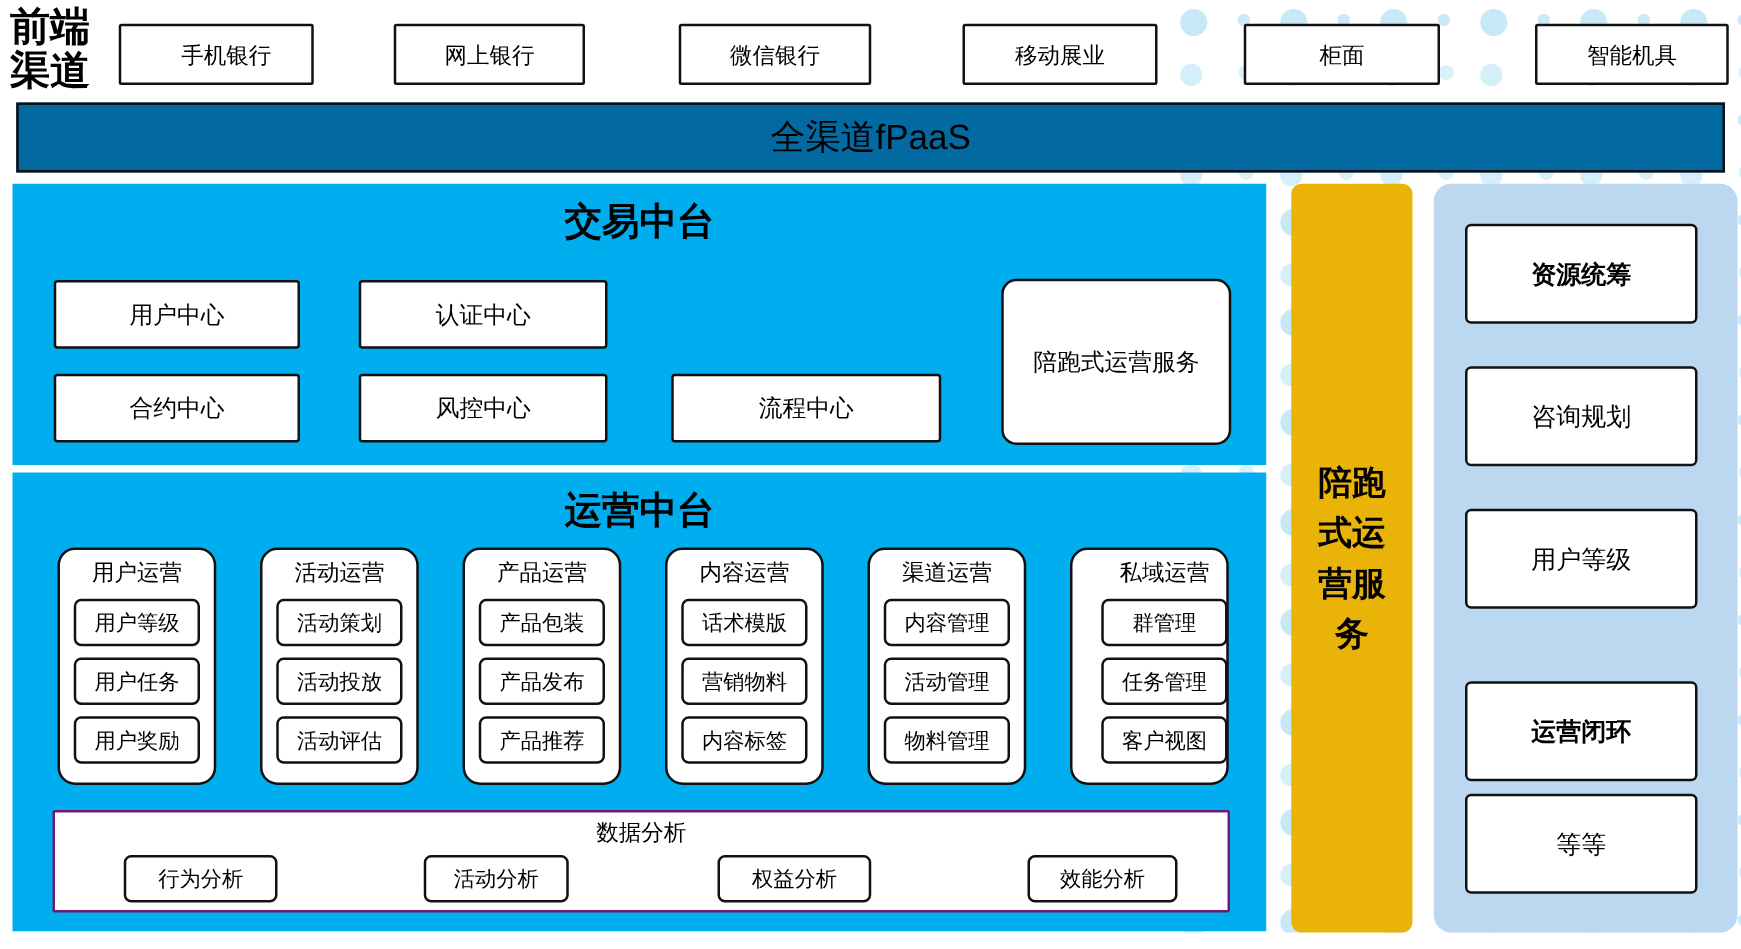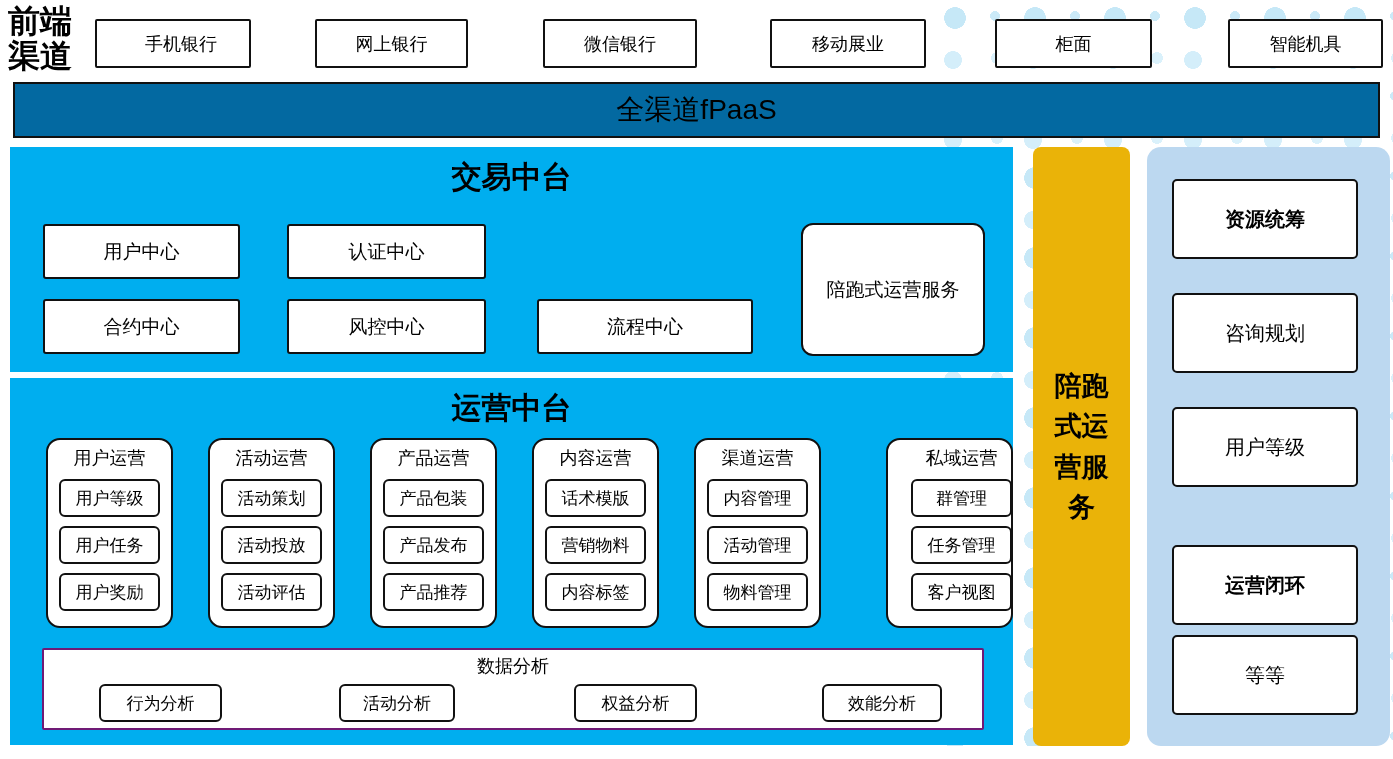--- a/index.html
+++ b/index.html
@@ -71,21 +71,21 @@
   .scene{left:791px;top:76px;width:184px;height:133px;border-radius:12px;}
 
   
   .col{
     position:absolute;top:60px;width:127px;height:190px;
     background:#fff;border:2px solid #111;border-radius:14px;
     display:flex;flex-direction:column;align-items:center;
     box-sizing:border-box;padding-top:6px;
   }
   .c1{left:36px;}.c2{left:198px;}.c3{left:360px;}
-  .c4{left:522px;}.c5{left:684px;}.c6{left:876px;padding-left:24px;}
+  .c4{left:522px;}.c5{left:684px;}.c6{left:846px;padding-left:24px;}
   .col-header{font-size:18px;margin-bottom:9px;}
   .sbox{
     background:#fff;border:2px solid #111;border-radius:6px;
     display:flex;align-items:center;justify-content:center;
     font-size:17px;box-sizing:border-box;
   }
   .col .sbox{width:101px;height:38px;margin-bottom:9px;flex:none;}
 
   
   .data-box{

